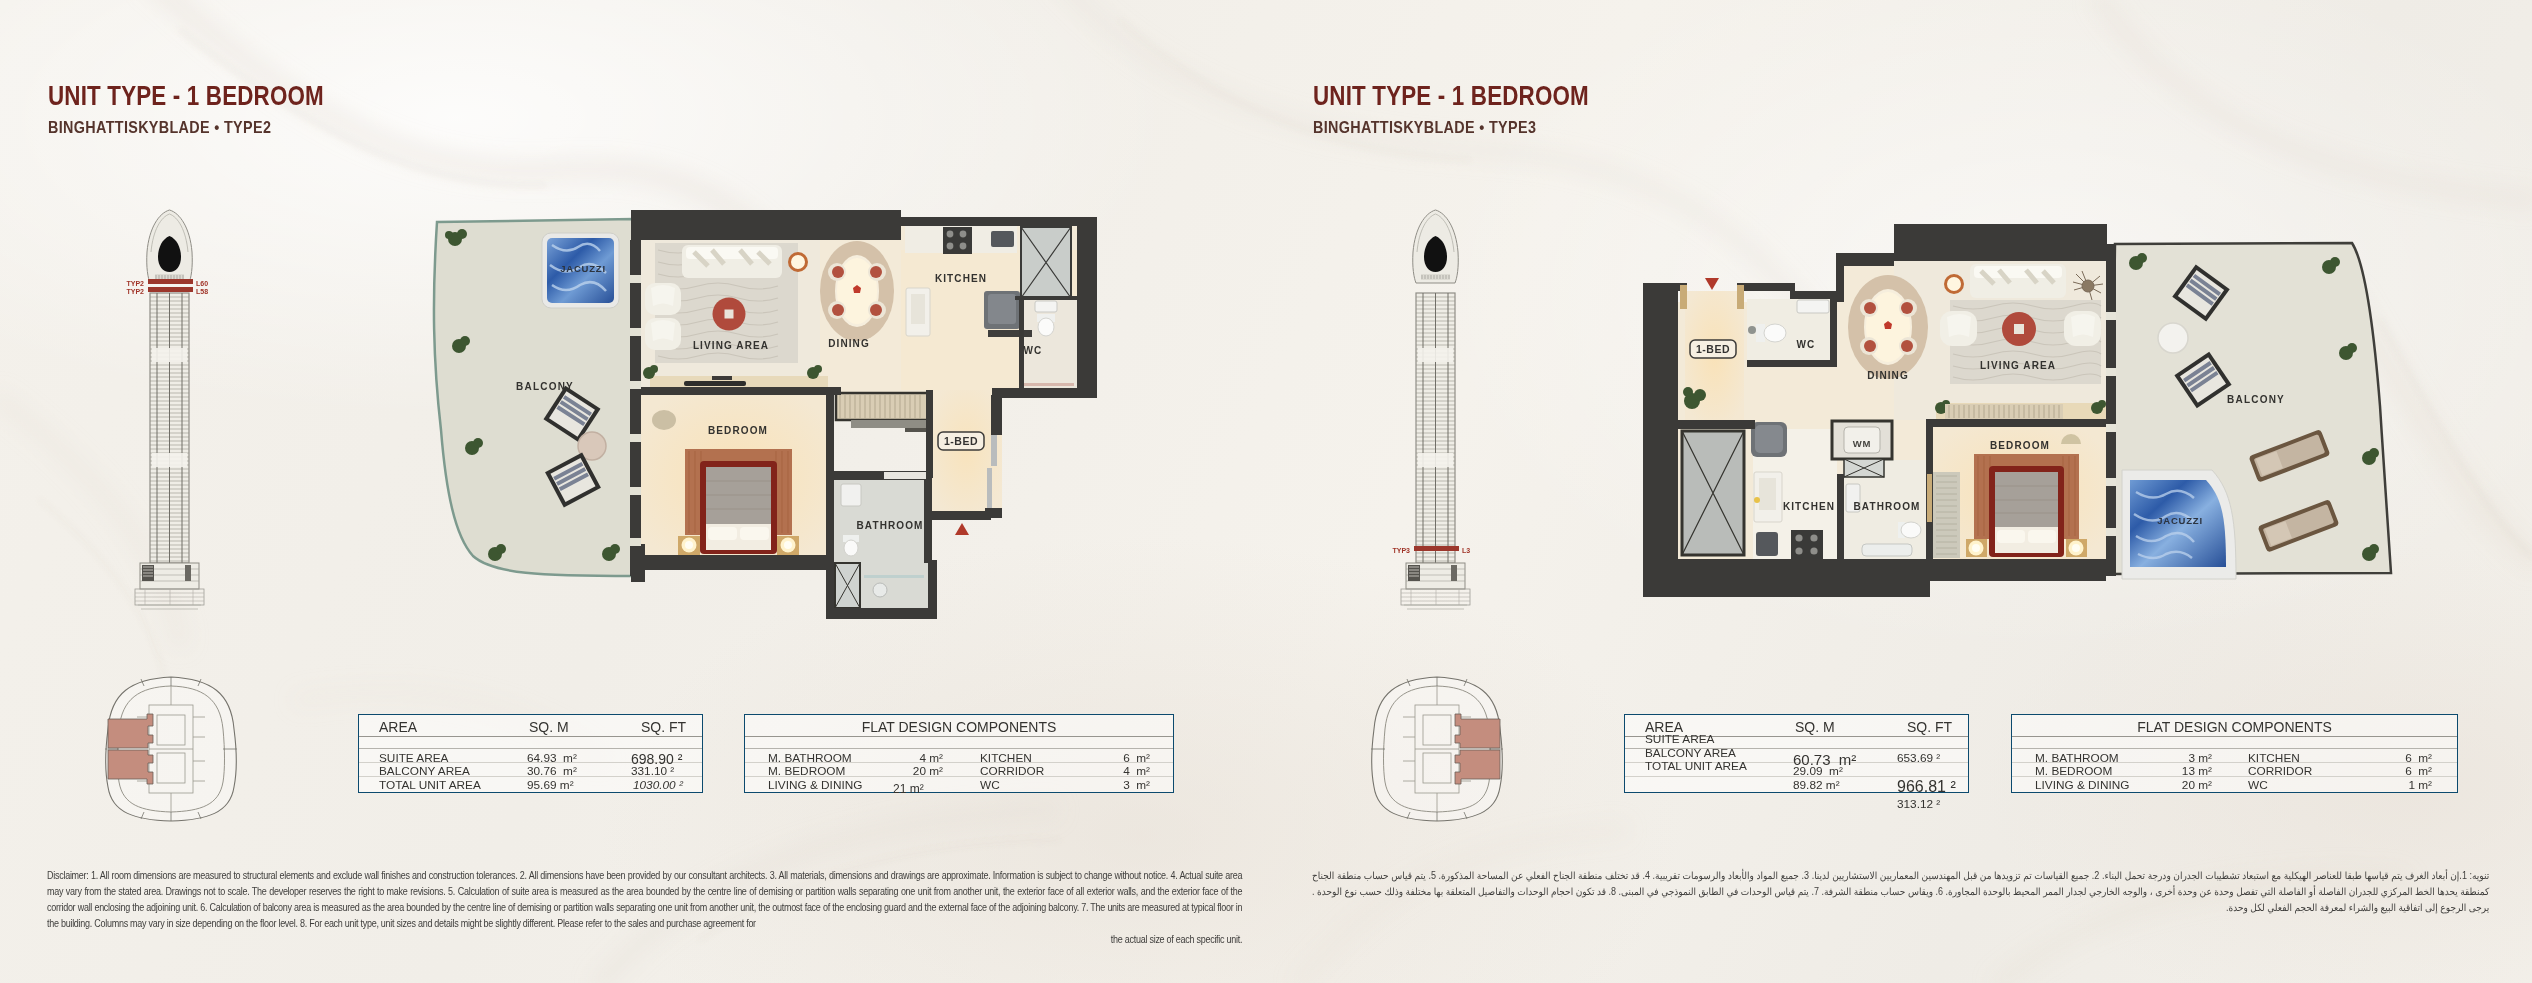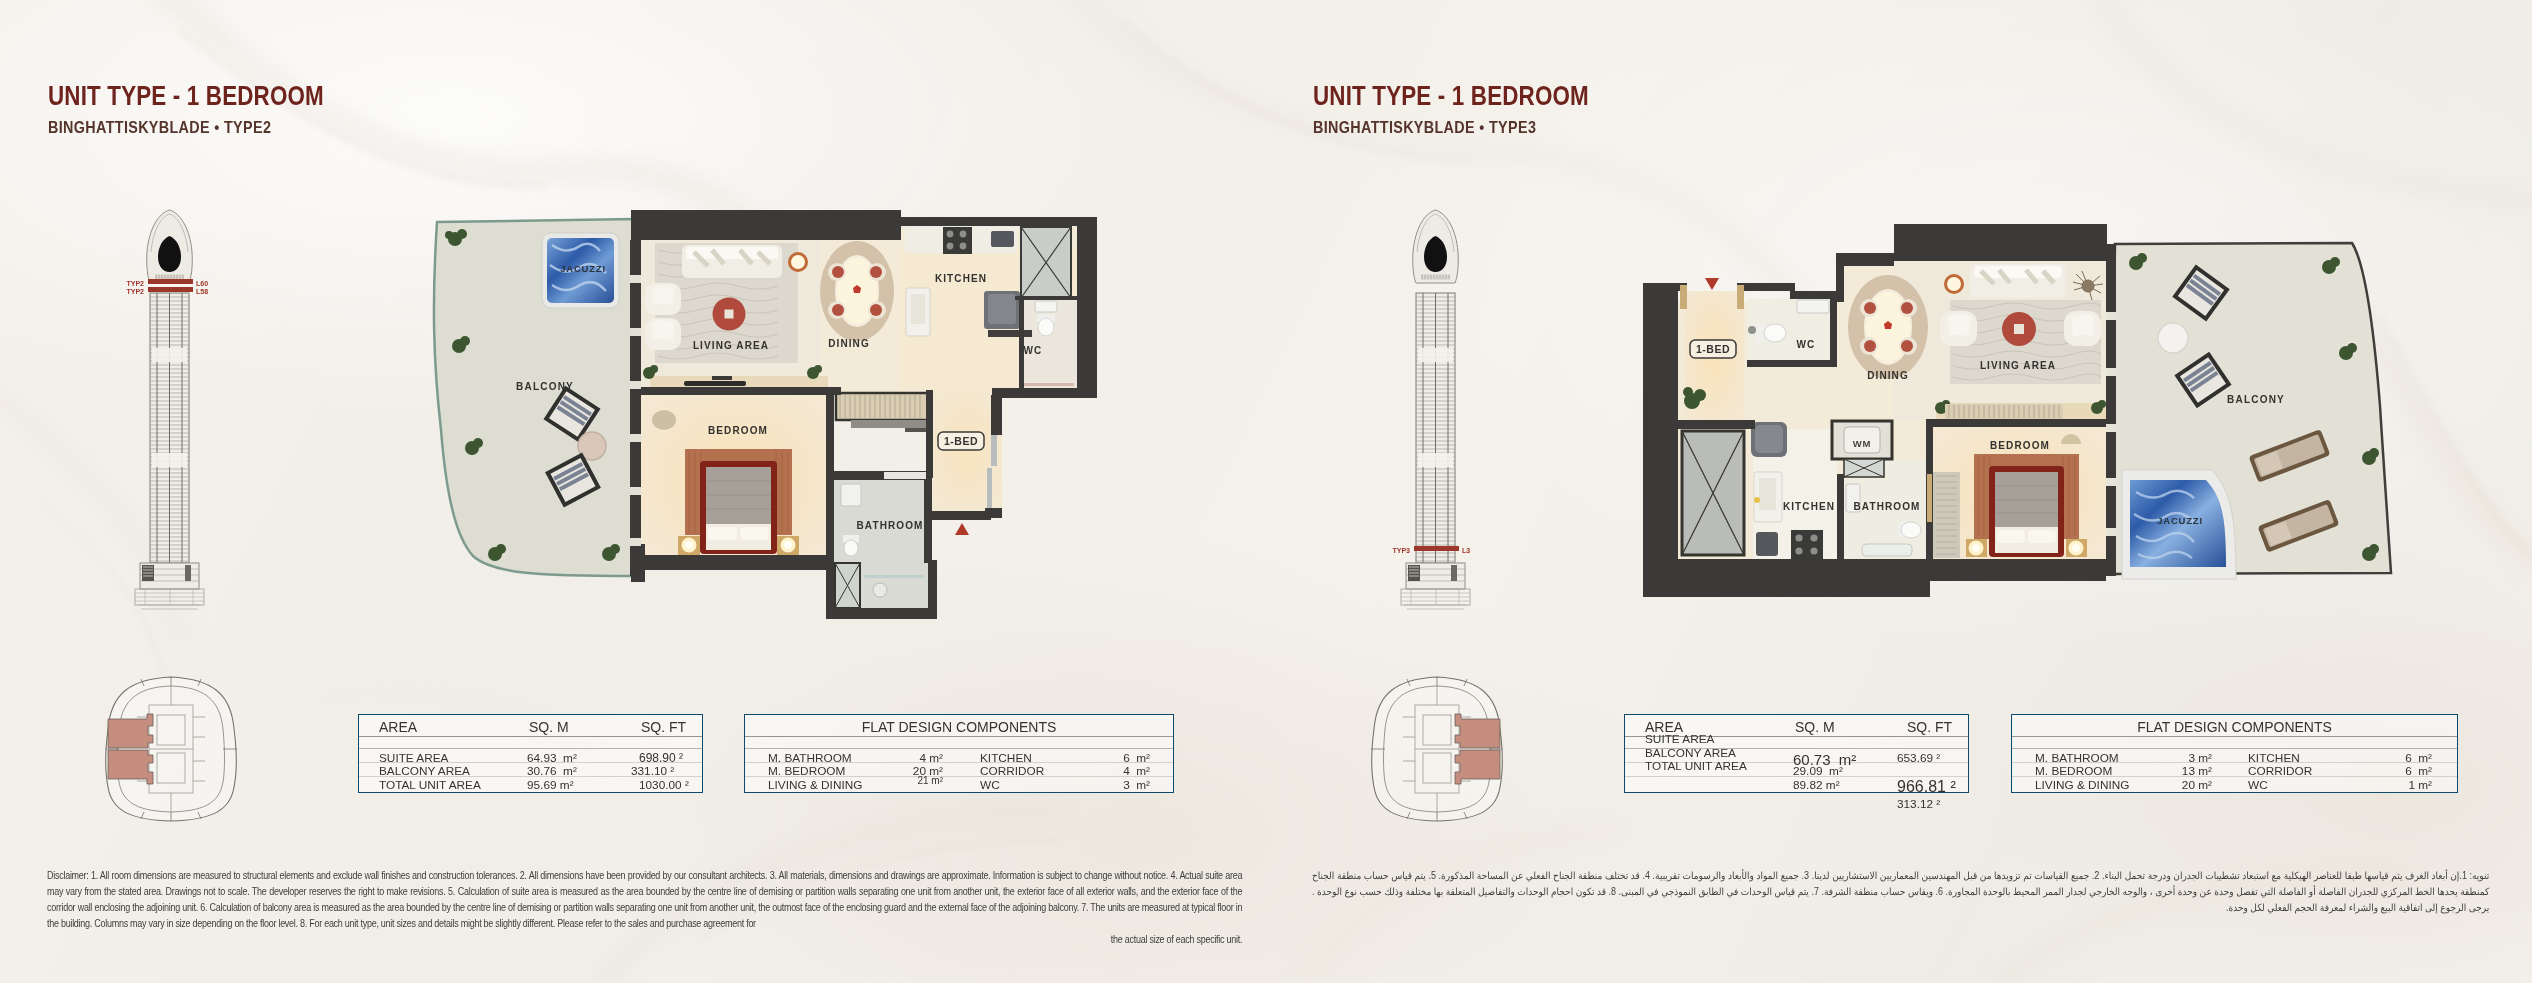--- a/index.html
+++ b/index.html
@@ -720,37 +720,37 @@
       <div class="rl" style="top:61px;"></div>
     <div class="t" style="left:20px;top:4px;font-size:14px;">AREA</div>
     <div class="t" style="left:170px;top:4px;font-size:14px;">SQ. M</div>
     <div class="t" style="left:282px;top:4px;font-size:14px;">SQ. FT</div>
     <div class="t" style="left:20px;top:36px;font-size:11.8px;">SUITE AREA</div>
     <div class="t" style="left:20px;top:49px;font-size:11.8px;">BALCONY AREA</div>
     <div class="t" style="left:20px;top:63px;font-size:11.8px;">TOTAL UNIT AREA</div>
     <div class="t" style="left:168px;top:36px;font-size:11.8px;">64.93&nbsp; m²</div>
     <div class="t" style="left:168px;top:49px;font-size:11.8px;">30.76&nbsp; m²</div>
     <div class="t" style="left:168px;top:63px;font-size:11.8px;">95.69 m²</div>
-    <div class="t" style="left:280px;top:36px;font-size:12px;">698.90 ²</div>
+    <div class="t" style="left:272px;top:36px;font-size:14px;">698.90 ²</div>
     <div class="t" style="left:272px;top:49px;font-size:11.8px;">331.10 ²</div>
-    <div class="t" style="left:280px;top:63px;font-size:11.8px;">1030.00 ²</div>
+    <div class="t" style="left:274px;top:63px;font-size:11.8px;font-style:italic;">1030.00 ²</div>
   </div>
 
   <div class="tbl" style="left:744px;top:714px;width:428px;height:77px;">
     <div class="hdr"></div>
       <div class="hdr2"></div>
       <div class="rl" style="top:47px;"></div>
       <div class="rl" style="top:61px;"></div>
     <div class="t" style="left:0;right:0;top:4px;font-size:14px;text-align:center;">FLAT DESIGN COMPONENTS</div>
     <div class="t" style="left:23px;top:36px;font-size:11.8px;">M. BATHROOM</div>
     <div class="t" style="left:23px;top:49px;font-size:11.8px;">M. BEDROOM</div>
     <div class="t" style="left:23px;top:63px;font-size:11.8px;">LIVING &amp; DINING</div>
     <div class="t" style="left:148px;top:36px;font-size:11.8px;width:50px;text-align:right;">4 m²</div>
     <div class="t" style="left:148px;top:49px;font-size:11.8px;width:50px;text-align:right;">20 m²</div>
-    <div class="t" style="left:148px;top:60px;font-size:10px;width:50px;text-align:right;">21 m²</div>
+    <div class="t" style="left:148px;top:67px;font-size:12px;width:50px;text-align:left;">21 m²</div>
     <div class="t" style="left:235px;top:36px;font-size:11.8px;">KITCHEN</div>
     <div class="t" style="left:235px;top:49px;font-size:11.8px;">CORRIDOR</div>
     <div class="t" style="left:235px;top:63px;font-size:11.8px;">WC</div>
     <div class="t" style="left:355px;top:36px;font-size:11.8px;width:50px;text-align:right;">6&nbsp; m²</div>
     <div class="t" style="left:355px;top:49px;font-size:11.8px;width:50px;text-align:right;">4&nbsp; m²</div>
     <div class="t" style="left:355px;top:63px;font-size:11.8px;width:50px;text-align:right;">3&nbsp; m²</div>
   </div>
 
   <div class="tbl" style="left:1624px;top:714px;width:343px;height:77px;">
     <div class="hdr"></div>

